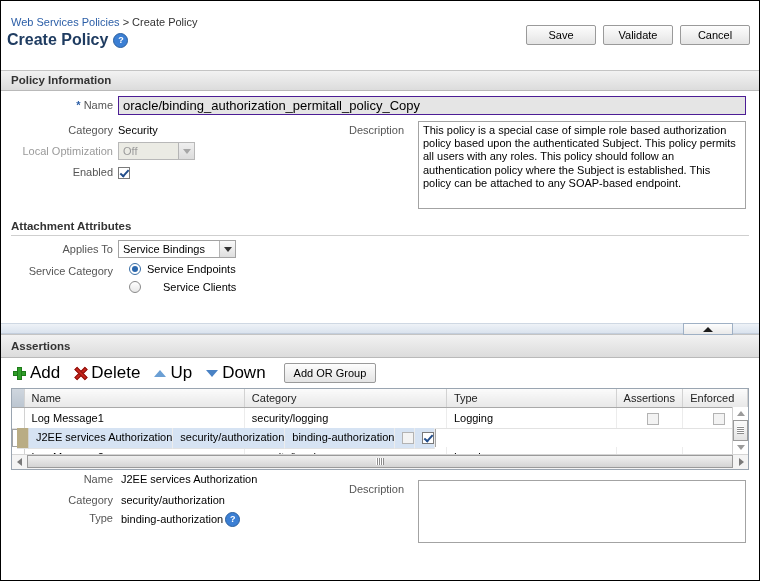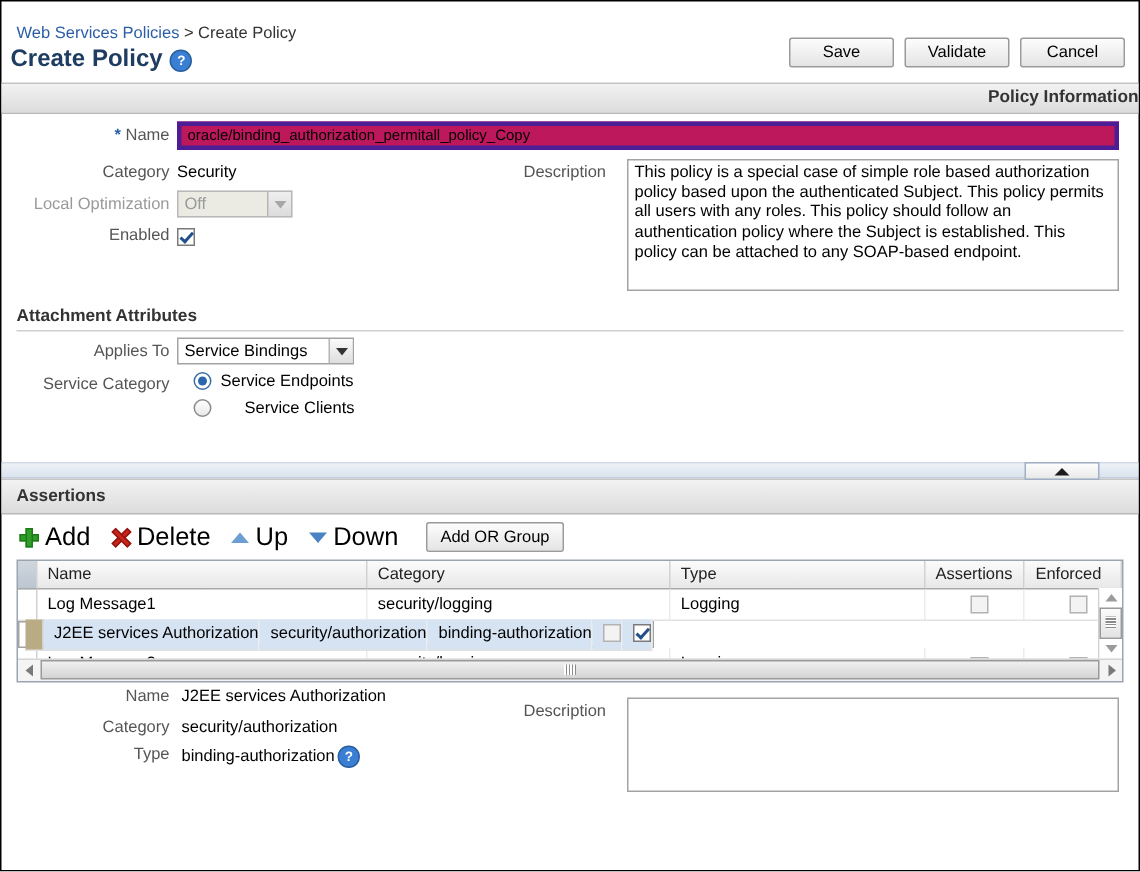--- a/index.html
+++ b/index.html
@@ -44,22 +44,22 @@
     padding:4px 0 3px 10px;
   }
   .hr{height:1px;background:#cfcfcf;margin:0 10px;}
 
   
   .formarea{position:relative;padding:8px 0 0 0;height:232px;box-sizing:border-box;}
   .lbl{color:#555;font-size:11px;text-align:right;}
   .req{color:#2b5ea7;font-weight:bold;}
   .val{color:#000;font-size:11px;}
   .txt{
-    font-family:"Liberation Sans",sans-serif;font-size:10px;color:#000;
-    border:3px solid #4c1d95;background:#be185d;padding:2px 4px;box-sizing:border-box;
+    font-family:"Liberation Sans",sans-serif;font-size:13px;color:#000;
+    border:1px solid #4c1d95;background:#e5e5e5;padding:2px 4px;box-sizing:border-box;
   }
   .sel{
     font-family:"Liberation Sans",sans-serif;font-size:11px;
     border:1px solid #a3a3a3;background:#fff;
     display:inline-flex;align-items:center;justify-content:space-between;
     box-sizing:border-box;height:18px;padding-left:4px;
   }
   .sel .arrow{
     width:15px;height:16px;margin:0;border-left:1px solid #b5b5b5;
     background:linear-gradient(#fafafa,#dedede);
@@ -198,21 +198,21 @@
   <div class="titlerow">
     <span class="title">Create Policy</span>
     <span class="helpicon">?</span>
   </div>
   <div class="topbuttons">
     <div class="btn">Save</div>
     <div class="btn">Validate</div>
     <div class="btn">Cancel</div>
   </div>
 
-  <div style="margin-top:6px;text-align:right;">
+  <div style="margin-top:21px;">
     <div class="secthead">Policy Information</div>
   </div>
 
   <div class="formarea">
 
     <div style="position:absolute;left:0;top:8px;width:112px;" class="lbl">
       <span class="req">*</span>
       <span>Name</span>
     </div>
     <input class="txt" style="position: absolute; left: 117px; top: 5px; width: 628px; height: 19px;" value="oracle/binding_authorization_permitall_policy_Copy">

